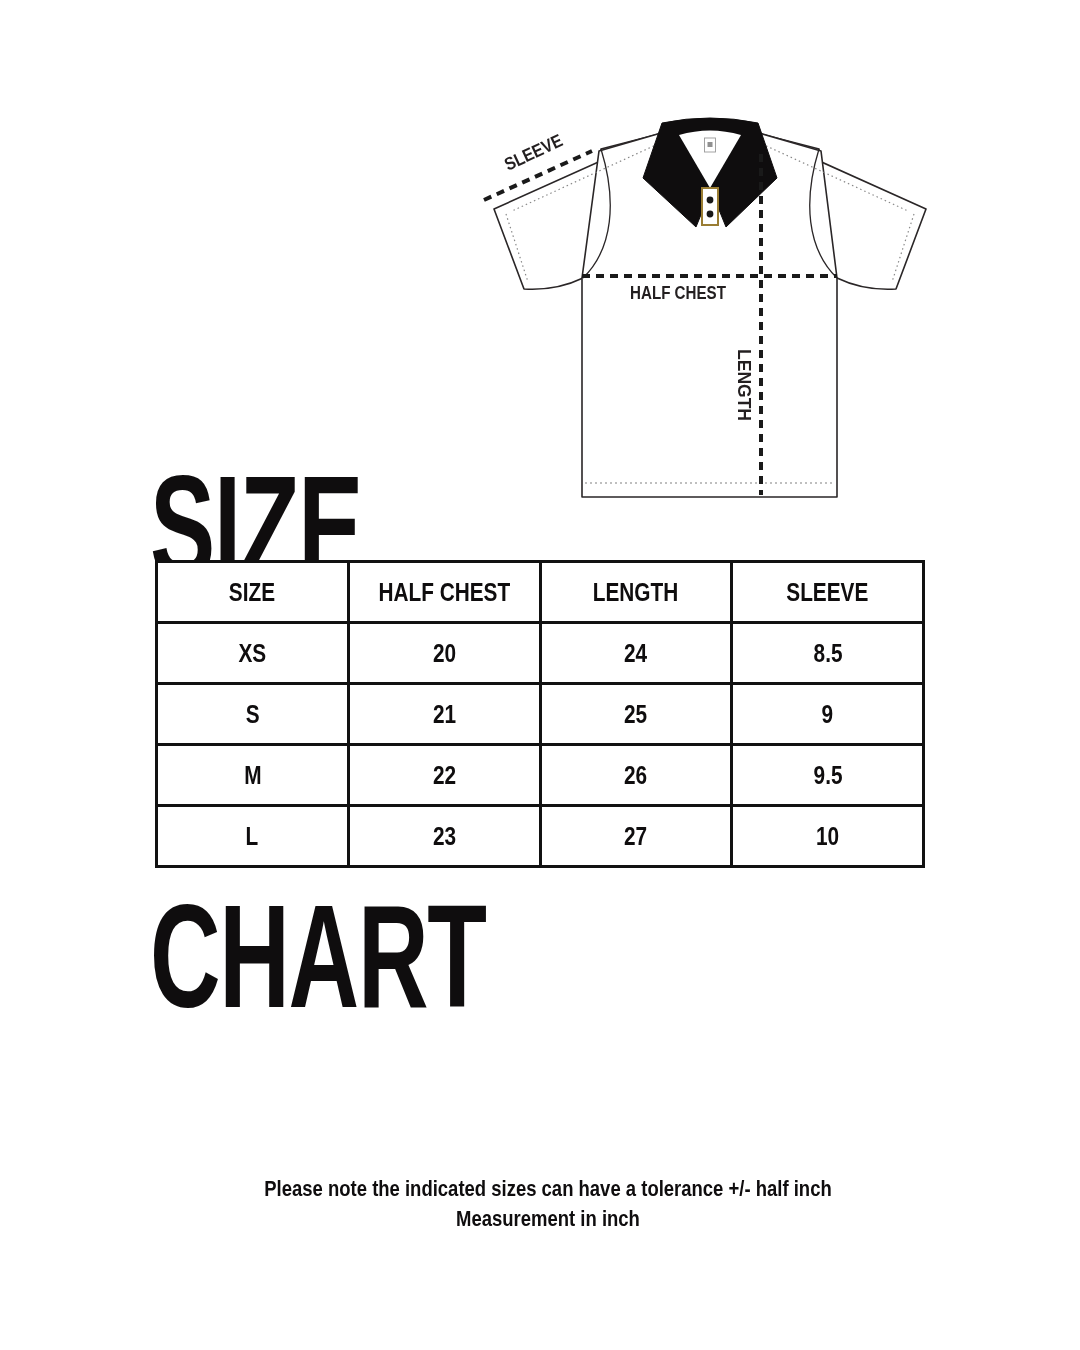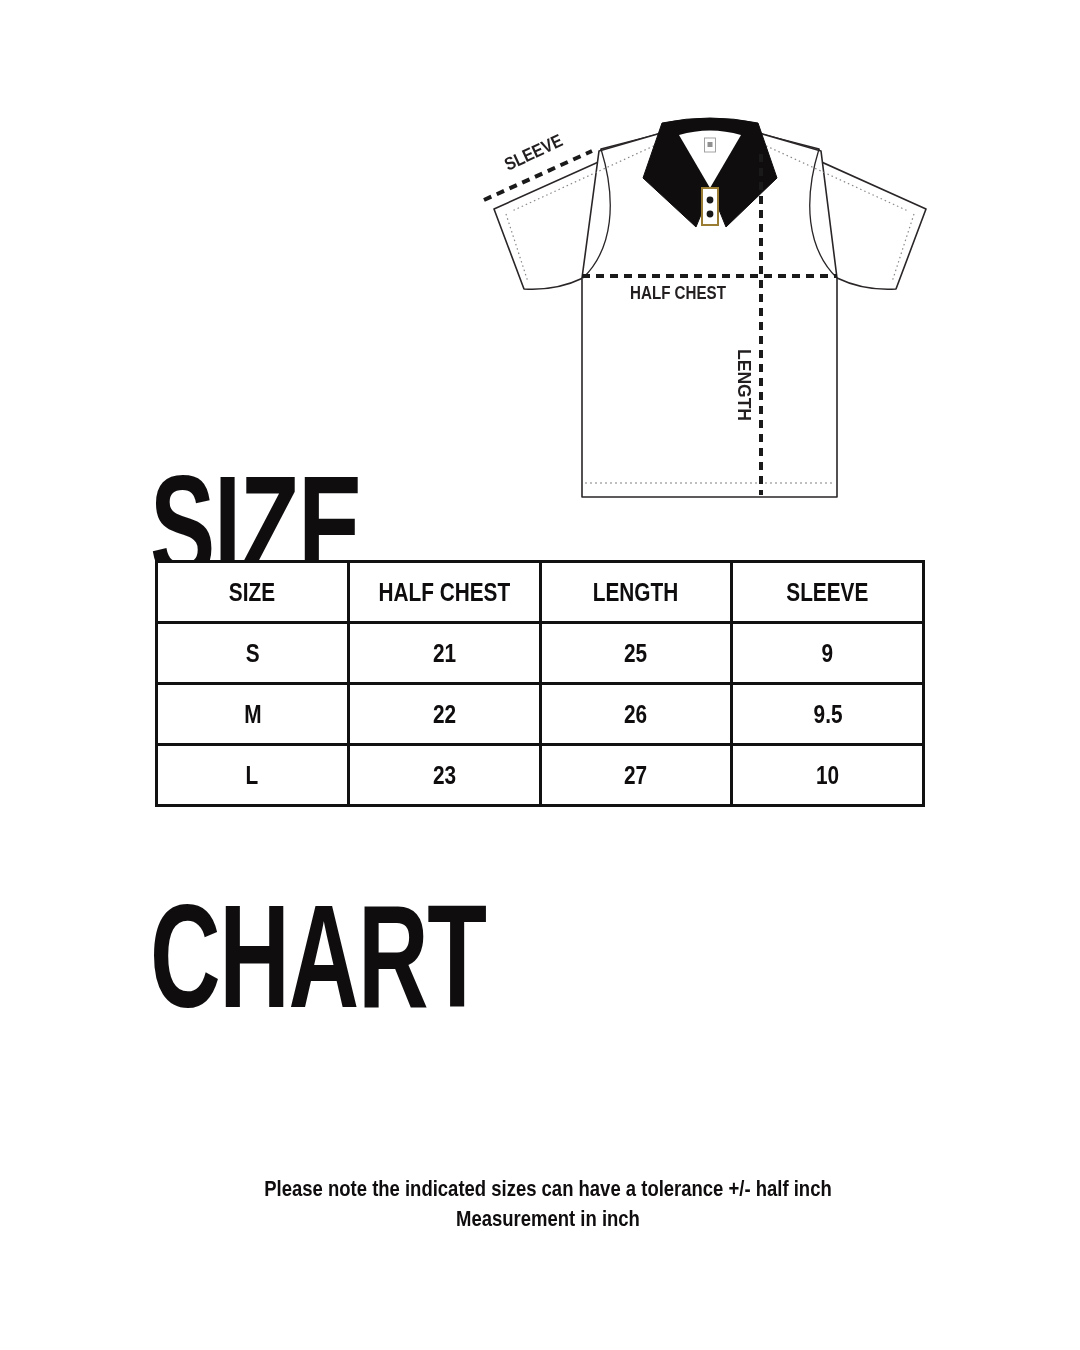--- a/index.html
+++ b/index.html
@@ -90,20 +90,26 @@
         <th>
           <span class="cond">HALF CHEST</span></th>
         <th>
           <span class="cond">LENGTH</span></th>
         <th>
           <span class="cond">SLEEVE</span></th>
       </tr>
     </thead>
     <tbody>
         <tr>
+          <td><span class="cond">XS</span></td>
+          <td><span class="cond">20</span></td>
+          <td><span class="cond">24</span></td>
+          <td><span class="cond">8.5</span></td>
+        </tr>
+        <tr>
           <td><span class="cond">S</span></td>
           <td><span class="cond">21</span></td>
           <td><span class="cond">25</span></td>
           <td><span class="cond">9</span></td>
         </tr>
         <tr>
           <td><span class="cond">M</span></td>
           <td><span class="cond">22</span></td>
           <td><span class="cond">26</span></td>
           <td><span class="cond">9.5</span></td>

